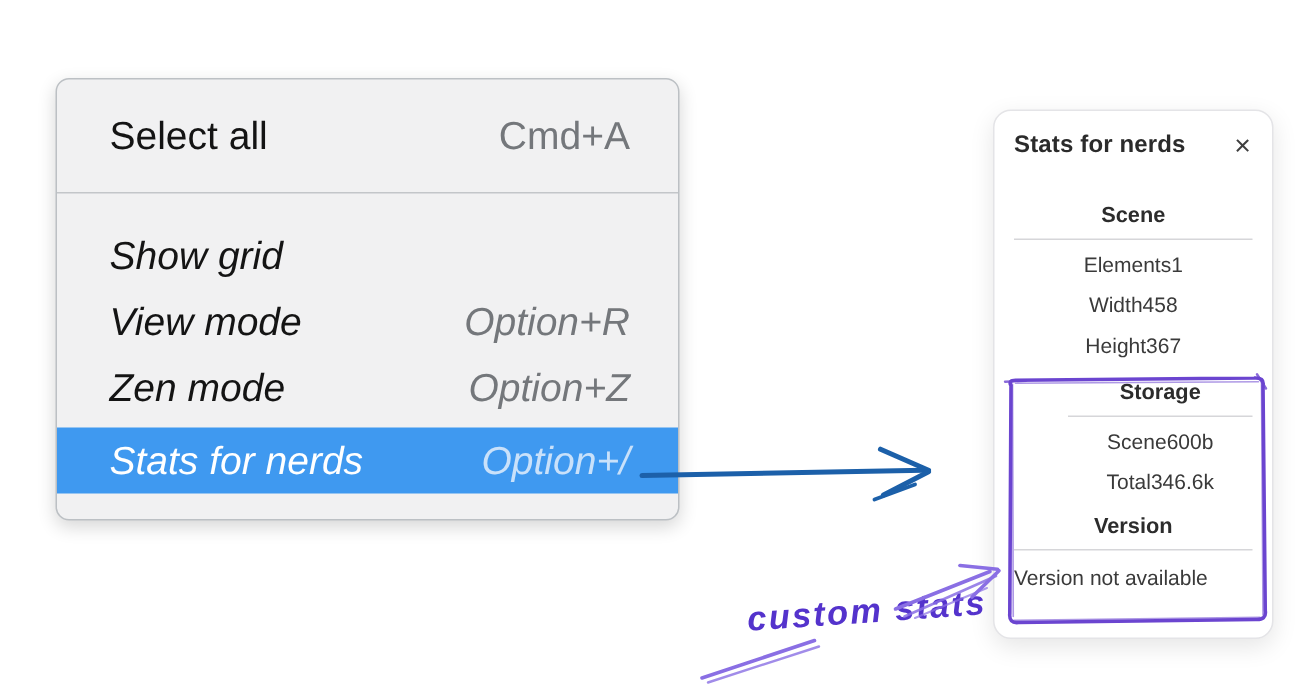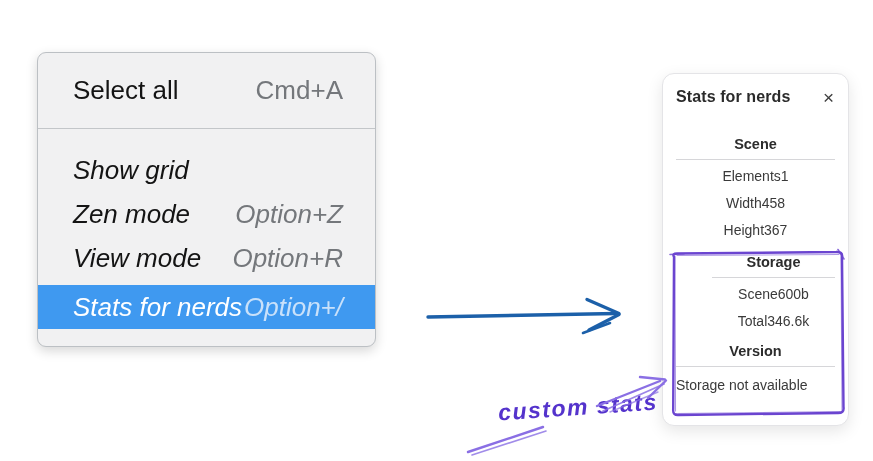--- a/index.html
+++ b/index.html
@@ -1,20 +1,20 @@
 <!DOCTYPE html>
 <html><head>
 <meta charset="utf-8">
 <style>
   html,body{margin:0;padding:0;background:#ffffff;}
   #page{position:relative;width:873px;height:461px;background:#ffffff;overflow:hidden;
         font-family:"Liberation Sans",sans-serif;}
 
   
-  .menu{position:absolute;left:37px;top:52px;width:339px;height:295px;box-sizing:border-box;
+  .menu{position:absolute;left:37px;top:52px;width:416px;height:295px;box-sizing:border-box;
         background:#f1f1f2;border:1px solid #bcc0c4;border-radius:9px;
         box-shadow:0 4px 12px rgba(0,0,0,.16);overflow:hidden;}
   .menu-row{display:flex;justify-content:space-between;align-items:center;
             padding:0 32px 0 35px;font-size:26px;color:#141414;cursor:default;}
   .menu-row .shortcut{color:#74777b;}
   .menu-row.first{height:75px;}
   .menu-divider{height:1px;background:#c3c6c9;}
   .menu-group2{padding-top:19px;font-style:italic;}
   .menu-row.std{height:44px;}
   .menu-row.highlighted{background:#3f99f0;color:#ffffff;height:44px;margin-top:5px;}
@@ -53,26 +53,26 @@
     <div class="menu-row first">
       <span>Select all</span>
       <span class="shortcut">Cmd+A</span>
     </div>
     <div class="menu-divider"></div>
     <div class="menu-group2">
       <div class="menu-row std">
         <span>Show grid</span>
       </div>
       <div class="menu-row std">
+        <span>View mode</span>
+        <span class="shortcut">Option+R</span>
+      </div>
+      <div class="menu-row std">
         <span>Zen mode</span>
         <span class="shortcut">Option+Z</span>
-      </div>
-      <div class="menu-row std">
-        <span>View mode</span>
-        <span class="shortcut">Option+R</span>
       </div>
       <div class="menu-row highlighted">
         <span>Stats for nerds</span>
         <span class="shortcut">Option+/</span>
       </div>
     </div>
   </div>
 
   <svg class="overlay" style="left:425px;top:296px;" width="205" height="44" viewBox="0 0 205 44">
     <g fill="none" stroke="#1c60a9" stroke-width="3.4" stroke-linecap="round">
@@ -115,21 +115,21 @@
       </div>
       <div class="stat-row">
         <span>Total</span>
         <span>346.6k</span>
       </div>
     </div>
 
     <div class="sec-version">
       <div class="sec-header">Version</div>
       <hr class="sec-rule">
-      <div class="version-msg">Storage not available</div>
+      <div class="version-msg">Version not available</div>
     </div>
   </div>
 
   <svg class="overlay" style="left:666px;top:246px;" width="186" height="176" viewBox="0 0 186 176">
     <g fill="none" stroke="#6b45d0" stroke-linecap="round">
       <path stroke-width="2.4" d="M 8 11 Q 6 7.5 11 7.5 L 170 6 Q 177 5.5 176 11 L 177.5 161 Q 178.5 167.5 171 167 L 13 169 Q 6.5 169.8 7.2 163 L 8 11"></path>
       <path stroke-width="1.1" opacity="0.55" d="M 11 9.5 L 173 8.5 M 175 9 L 176 164 M 174 165.5 L 10 167.5 M 9.5 165 L 9 10"></path>
       <path stroke-width="1.6" opacity="0.8" d="M 4 8.5 L 18 7.8 M 172 3.5 L 178 13"></path>
     </g>
   </svg>

